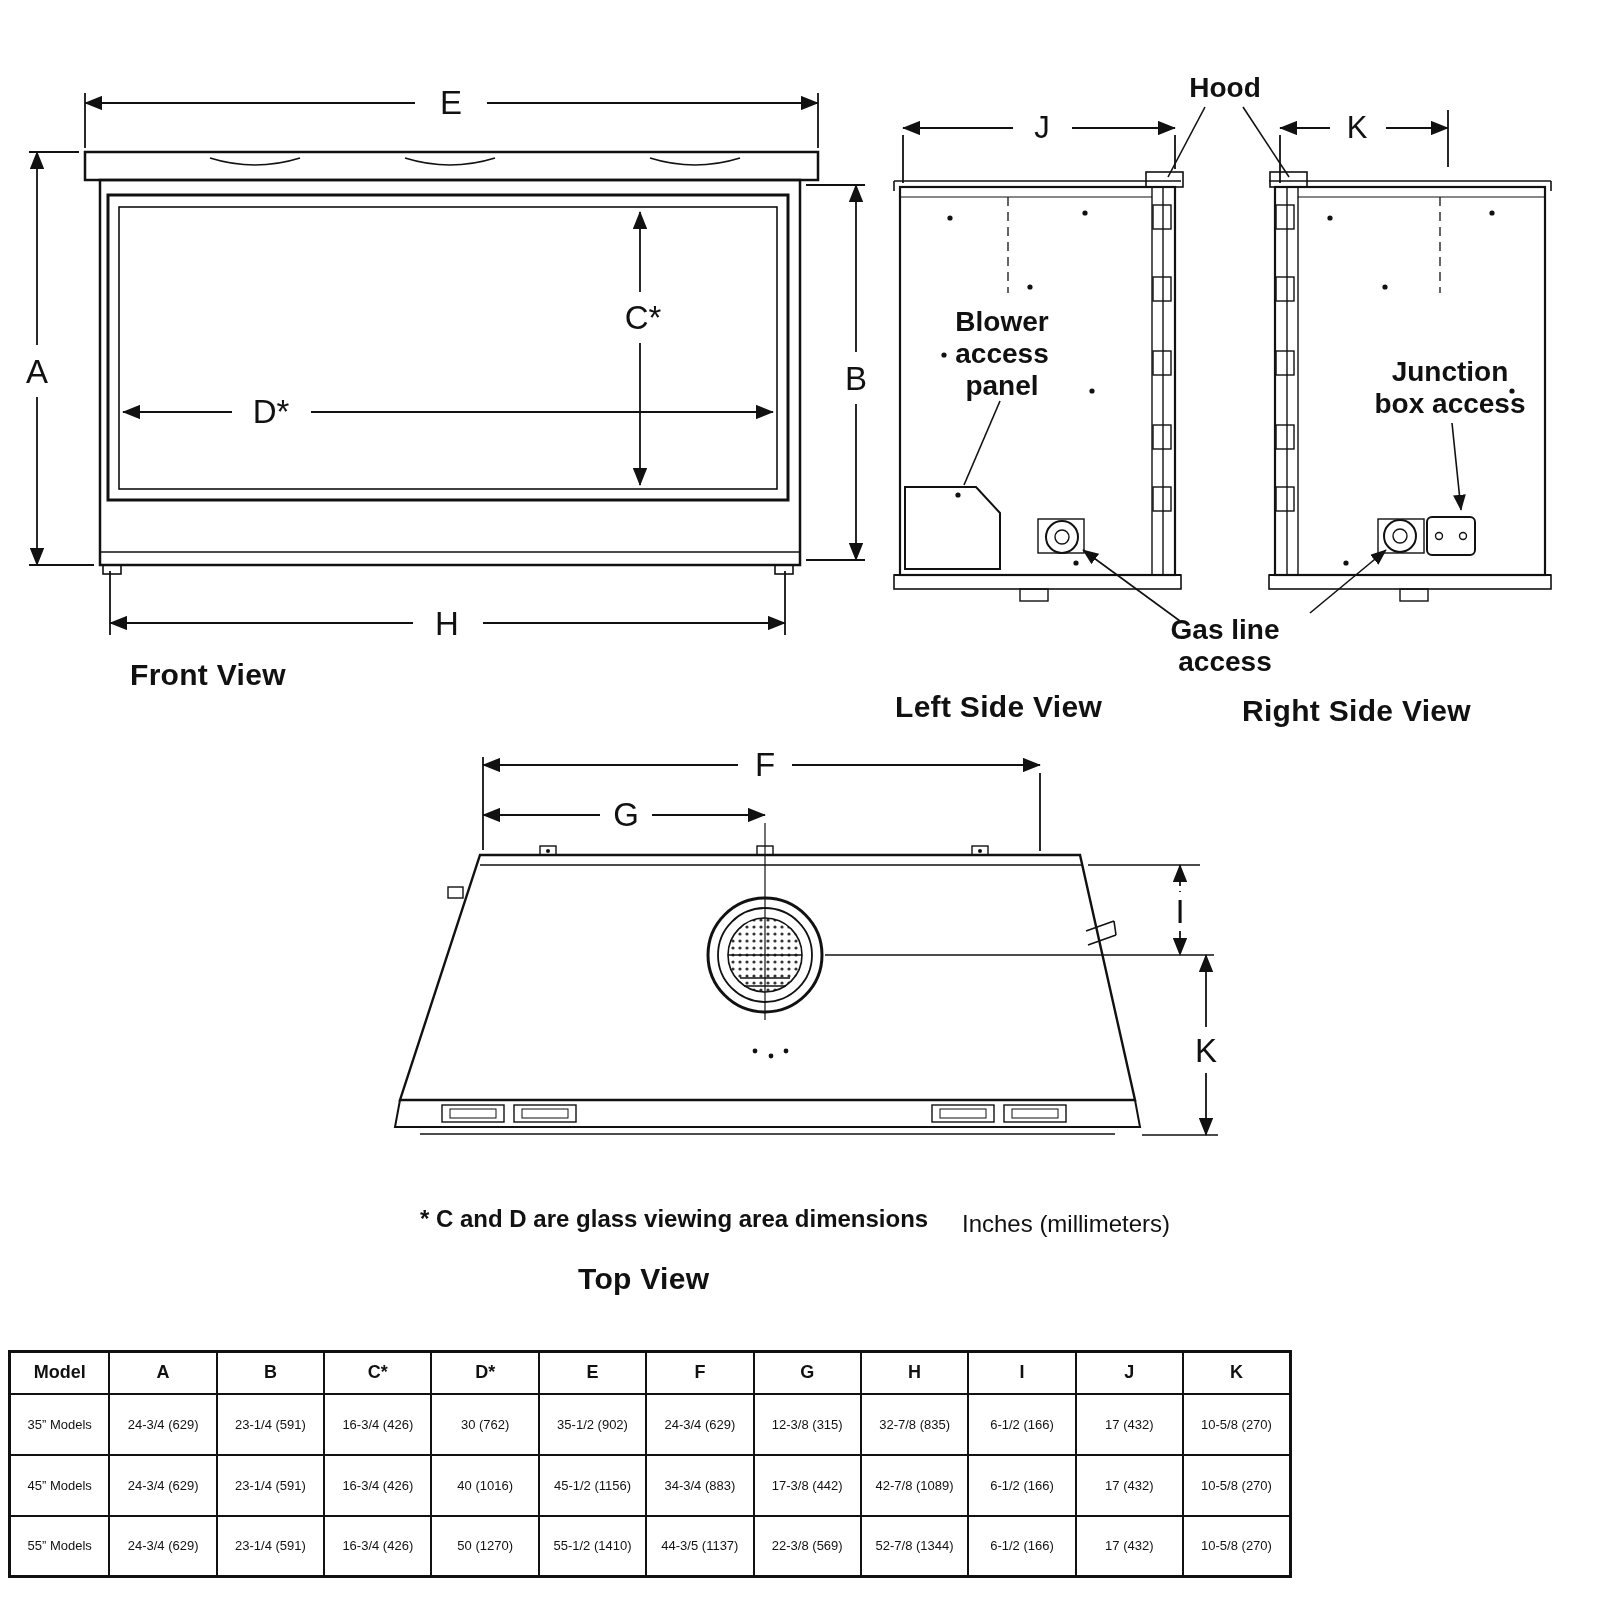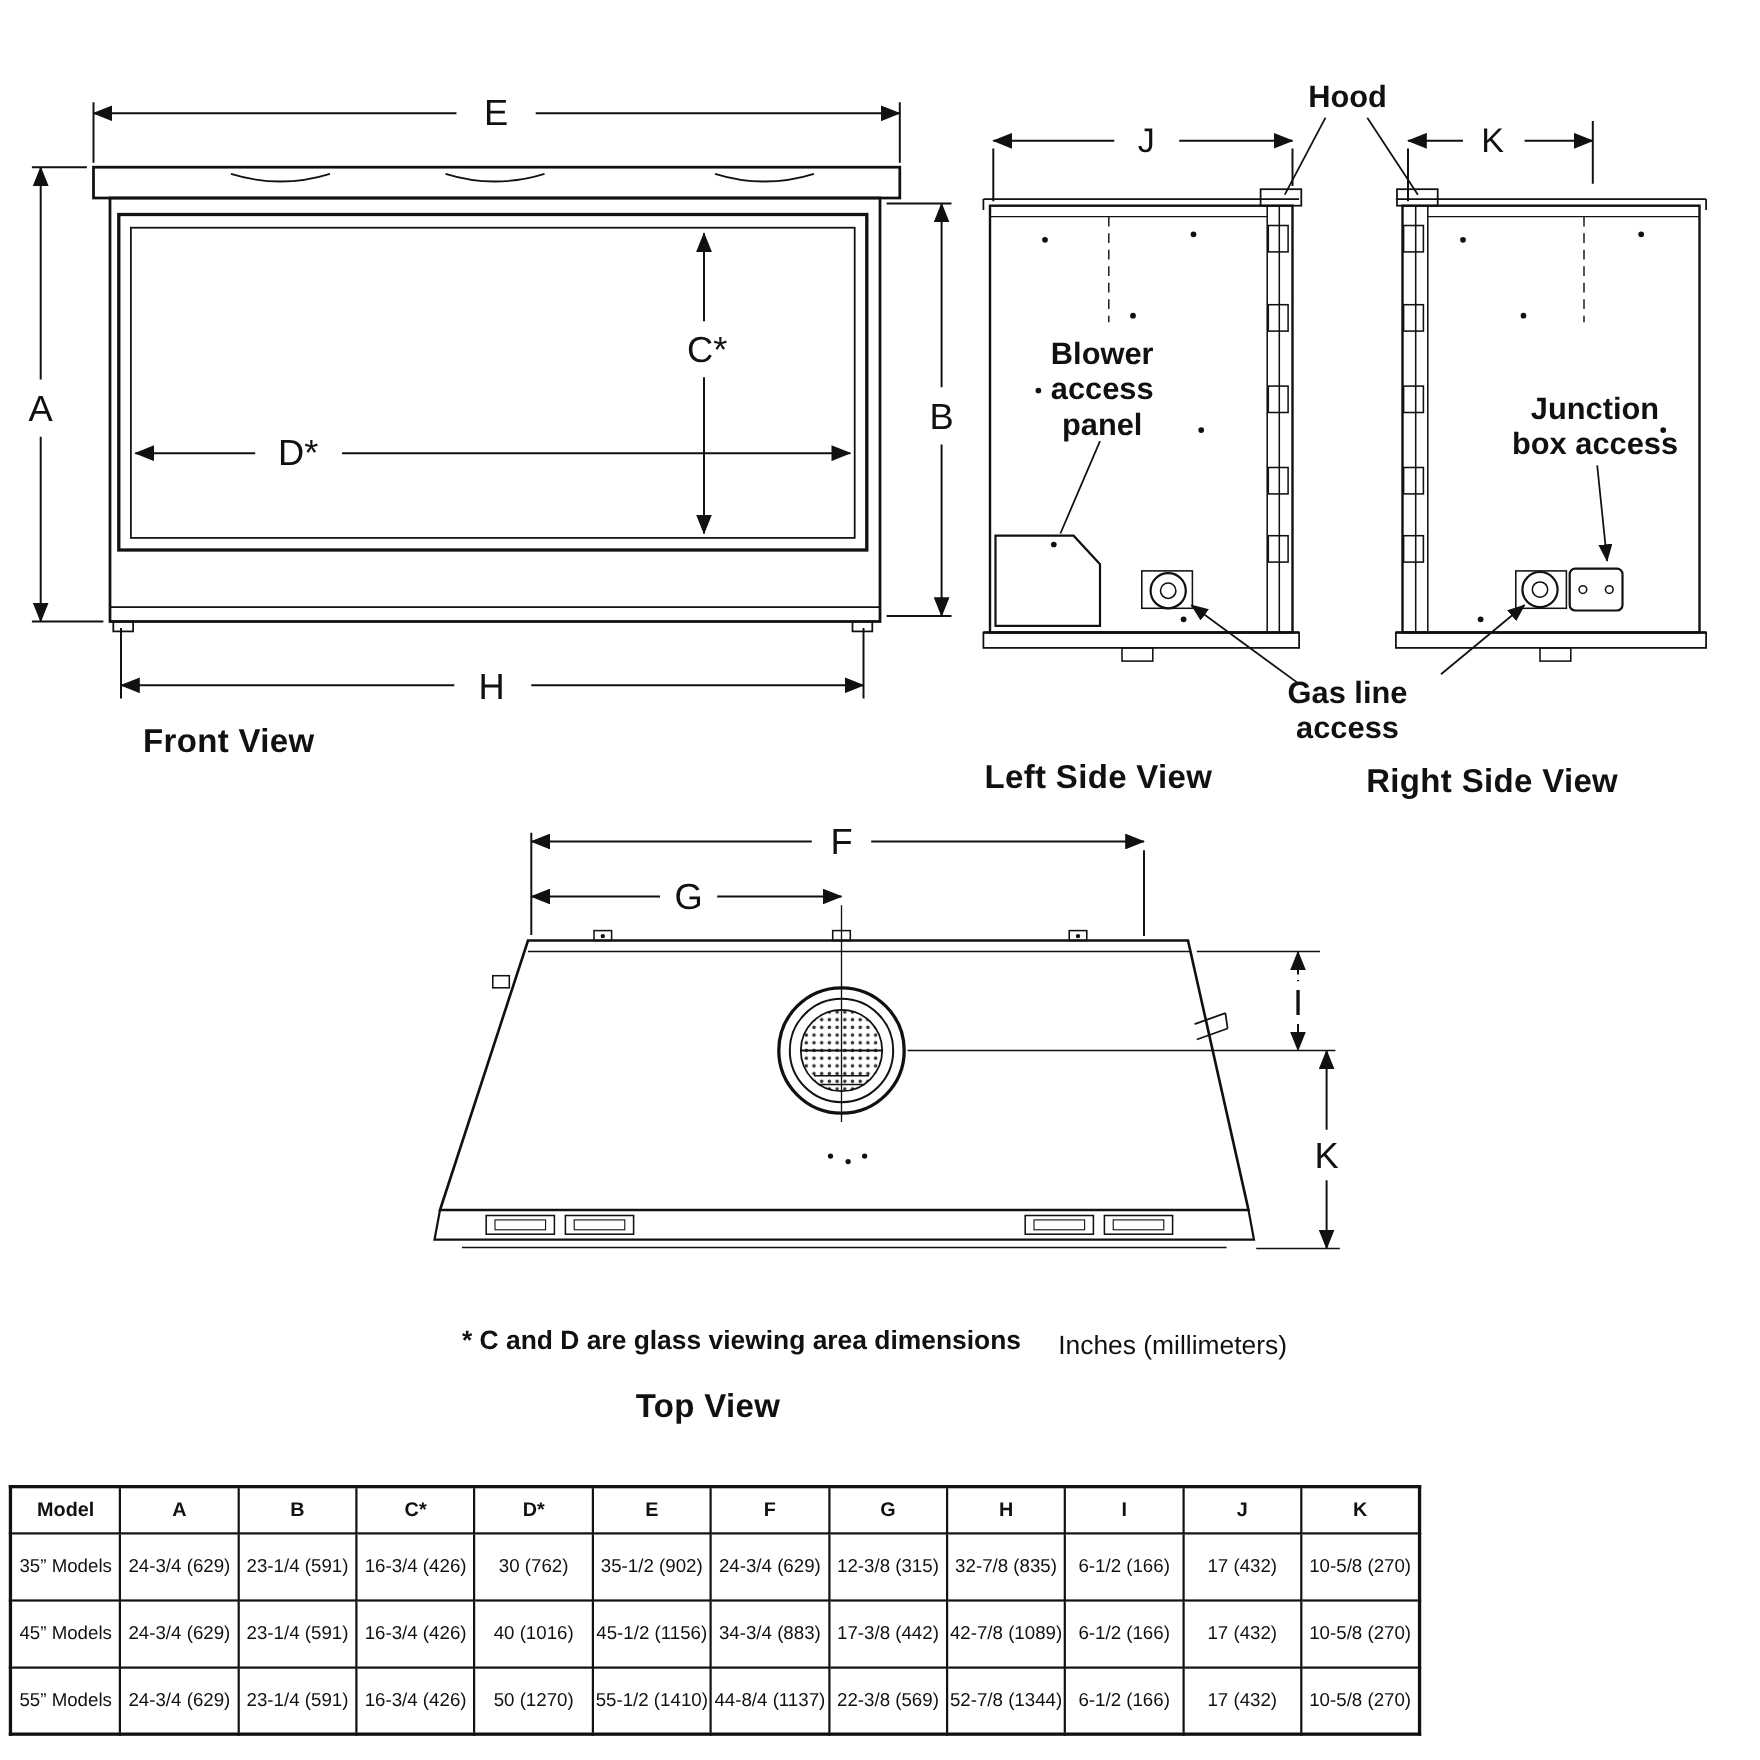--- a/index.html
+++ b/index.html
@@ -9,21 +9,21 @@
   .abs{position:absolute}
   .caption{font-weight:bold;font-size:30px;letter-spacing:.3px}
   .note{font-size:24px}
   .note.bold{font-weight:bold}
   svg text{font-family:"Liberation Sans",sans-serif;fill:#111}
   .dimtxt text{font-size:33px}
   .dimtxt2 text{font-size:31px}
   .lbltxt text{font-size:28px;font-weight:bold}
   .tablewrap table{border-collapse:collapse;table-layout:fixed;width:100%;border:3px solid #111}
   .tablewrap th,.tablewrap td{border:2px solid #111;text-align:center;vertical-align:middle;
-       white-space:nowrap;overflow:hidden;font-size:17px}
+       white-space:nowrap;overflow:hidden;font-size:13px}
   .tablewrap th{height:42px;font-weight:bold;font-size:18px}
   .tablewrap td{height:61px}
   .tablewrap th:first-child{width:7.8%}
 </style>
 </head>
 <body>
 
 <svg class="abs" style="left:15px;top:55px" width="860" height="600" viewBox="0 0 860 600">
   <defs>
     <marker id="arrF" viewBox="0 0 10 8" refX="9.5" refY="4" markerWidth="10" markerHeight="8" orient="auto-start-reverse">
@@ -295,21 +295,21 @@
           <td>17 (432)</td>
           <td>10-5/8 (270)</td>
         </tr>
         <tr>
           <td>55” Models</td>
           <td>24-3/4 (629)</td>
           <td>23-1/4 (591)</td>
           <td>16-3/4 (426)</td>
           <td>50 (1270)</td>
           <td>55-1/2 (1410)</td>
-          <td>44-8/4 (1137)</td>
+          <td>44-3/5 (1137)</td>
           <td>22-3/8 (569)</td>
           <td>52-7/8 (1344)</td>
           <td>6-1/2 (166)</td>
           <td>17 (432)</td>
           <td>10-5/8 (270)</td>
         </tr>
       </tbody>
   </table>
 </div>
 

